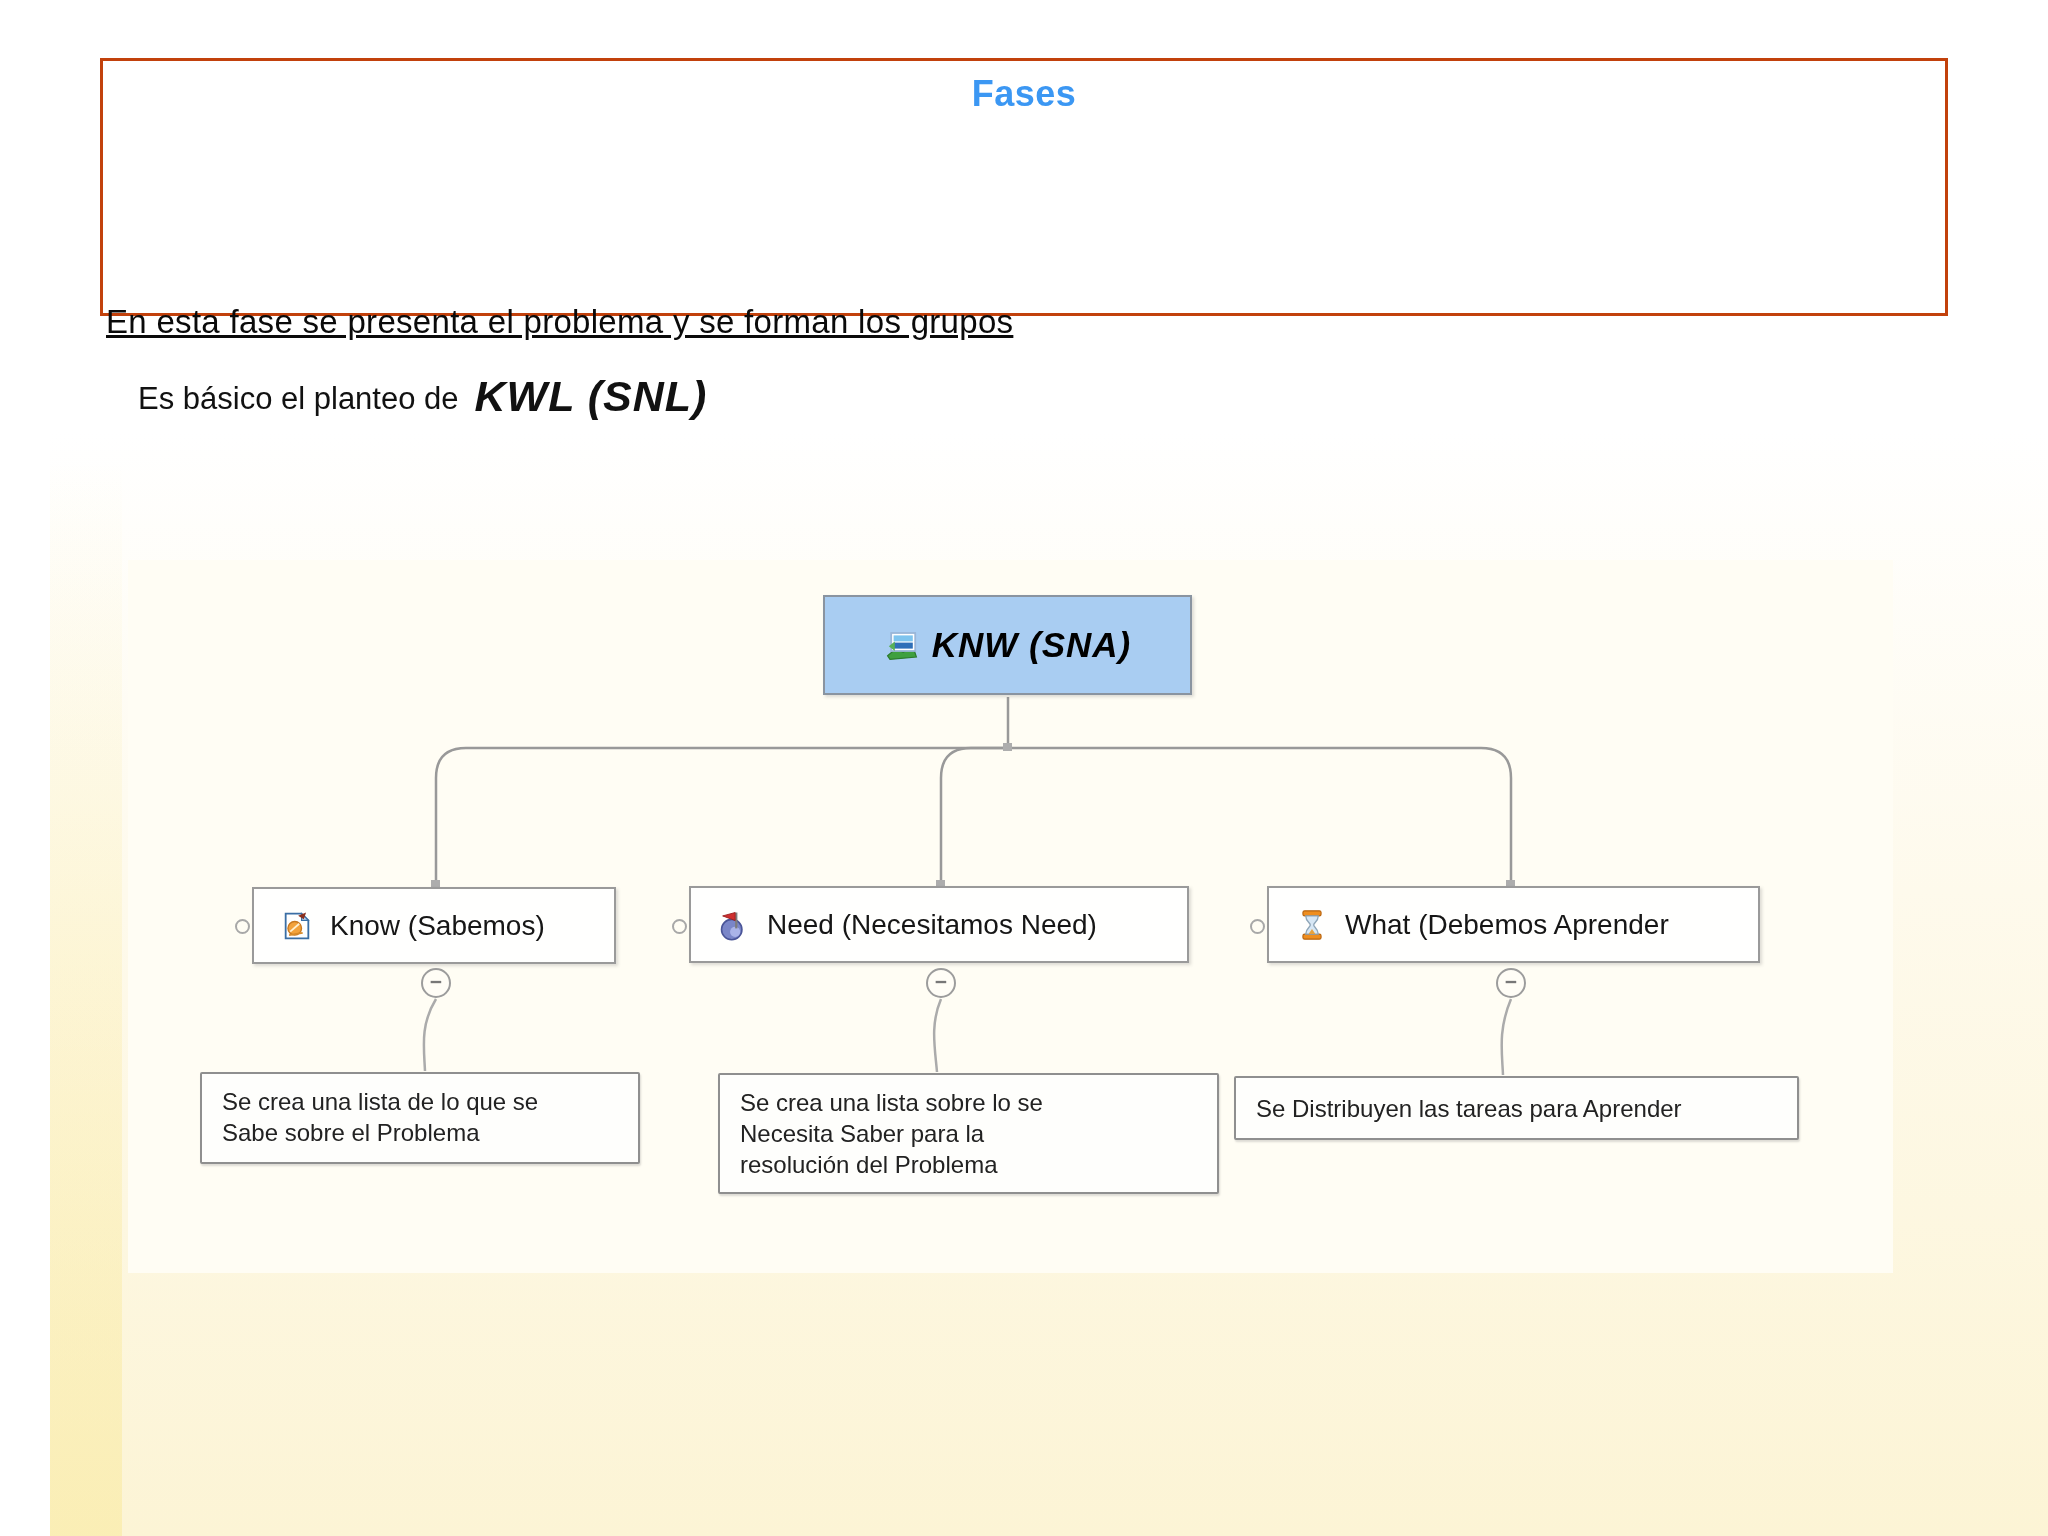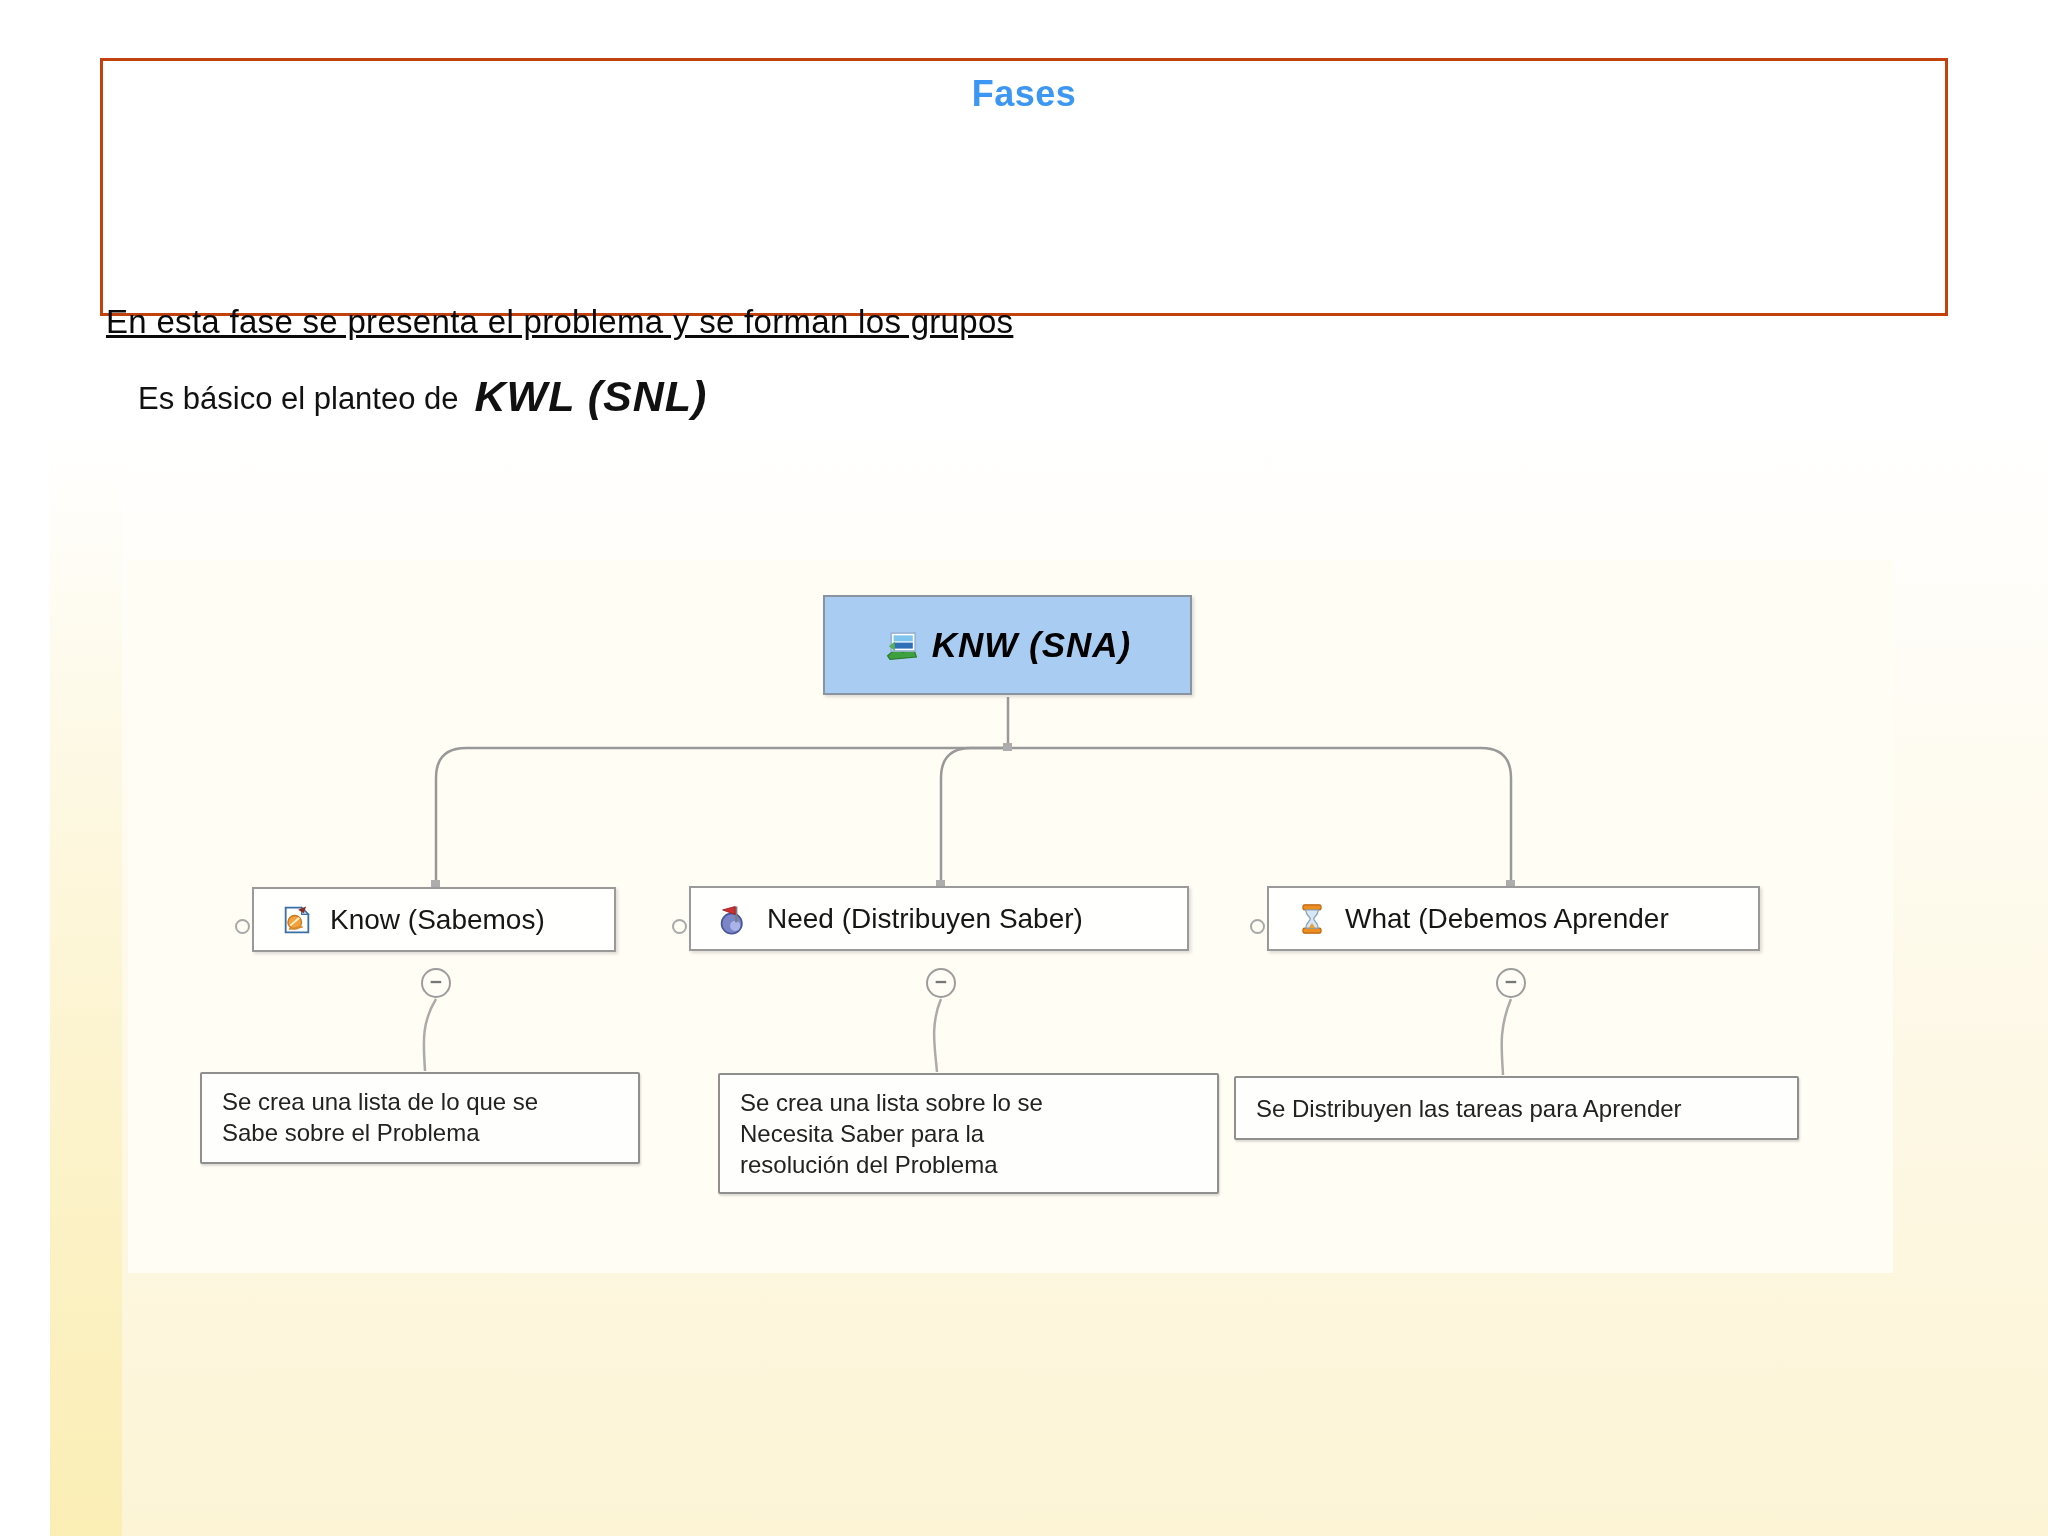--- a/index.html
+++ b/index.html
@@ -50,21 +50,21 @@
   .node{
     position:absolute;box-sizing:border-box;display:flex;align-items:center;
     background:#fffffe;border:2px solid #9a9a9a;
     box-shadow:2px 2px 3px rgba(120,120,120,0.25);
   }
   .root-node{
     left:823px;top:595px;width:369px;height:100px;
     background:#a9cdf2;border:2px solid #8a94a0;justify-content:center;gap:12px;
     font-size:35px;font-weight:bold;font-style:italic;color:#000000;letter-spacing:1px;
   }
-  .child{height:65px;padding-left:26px;gap:16px;font-size:28px;color:#161616;}
+  .child{height:77px;padding-left:26px;gap:16px;font-size:28px;color:#161616;}
   .child-1{left:252px;top:887px;width:364px;}
   .child-2{left:689px;top:886px;width:500px;}
   .child-3{left:1267px;top:886px;width:493px;}
   .node .icon{flex:0 0 auto;display:block;}
   
   .handle{
     position:absolute;width:15px;height:15px;border-radius:50%;
     border:2px solid #a8a8a8;background:#fffdf4;box-sizing:border-box;
   }
   .h1{left:235px;top:919px;}
@@ -148,21 +148,21 @@
     <span>Know (Sabemos)</span>
   </div>
 
   <div class="node child child-2">
     <svg class="icon" width="34" height="34" viewBox="0 0 30 30">
       <circle cx="13" cy="19" r="9" fill="#7a86c8" stroke="#4a5598" stroke-width="1.4"></circle>
       <circle cx="16" cy="21" r="4.5" fill="#aab4e8"></circle>
       <rect x="16" y="4" width="2" height="14" fill="#7d7d7d"></rect>
       <path d="M16 4 L5 7 L16 11 Z" fill="#cf2f2f" stroke="#9c1f1f" stroke-width="0.8"></path>
     </svg>
-    <span>Need (Distribuyen Saber)</span>
+    <span>Need (Necesitamos Need)</span>
   </div>
 
   <div class="node child child-3">
     <svg class="icon" width="34" height="34" viewBox="0 0 30 30">
       <rect x="7" y="2.5" width="16" height="4.5" rx="1.5" fill="#ef8e1f" stroke="#b86510" stroke-width="1"></rect>
       <rect x="7" y="23" width="16" height="4.5" rx="1.5" fill="#ef8e1f" stroke="#b86510" stroke-width="1"></rect>
       <path d="M9.5 7 H20.5 C20.5 12 16.5 13 16.5 15 C16.5 17 20.5 18 20.5 23 H9.5 C9.5 18 13.5 17 13.5 15 C13.5 13 9.5 12 9.5 7 Z" fill="#d7e7f5" stroke="#8fa6b8" stroke-width="1.2"></path>
       <path d="M12 23 H18 L15 18.5 Z" fill="#e8a23c"></path>
     </svg>
     <span>What (Debemos Aprender</span>

